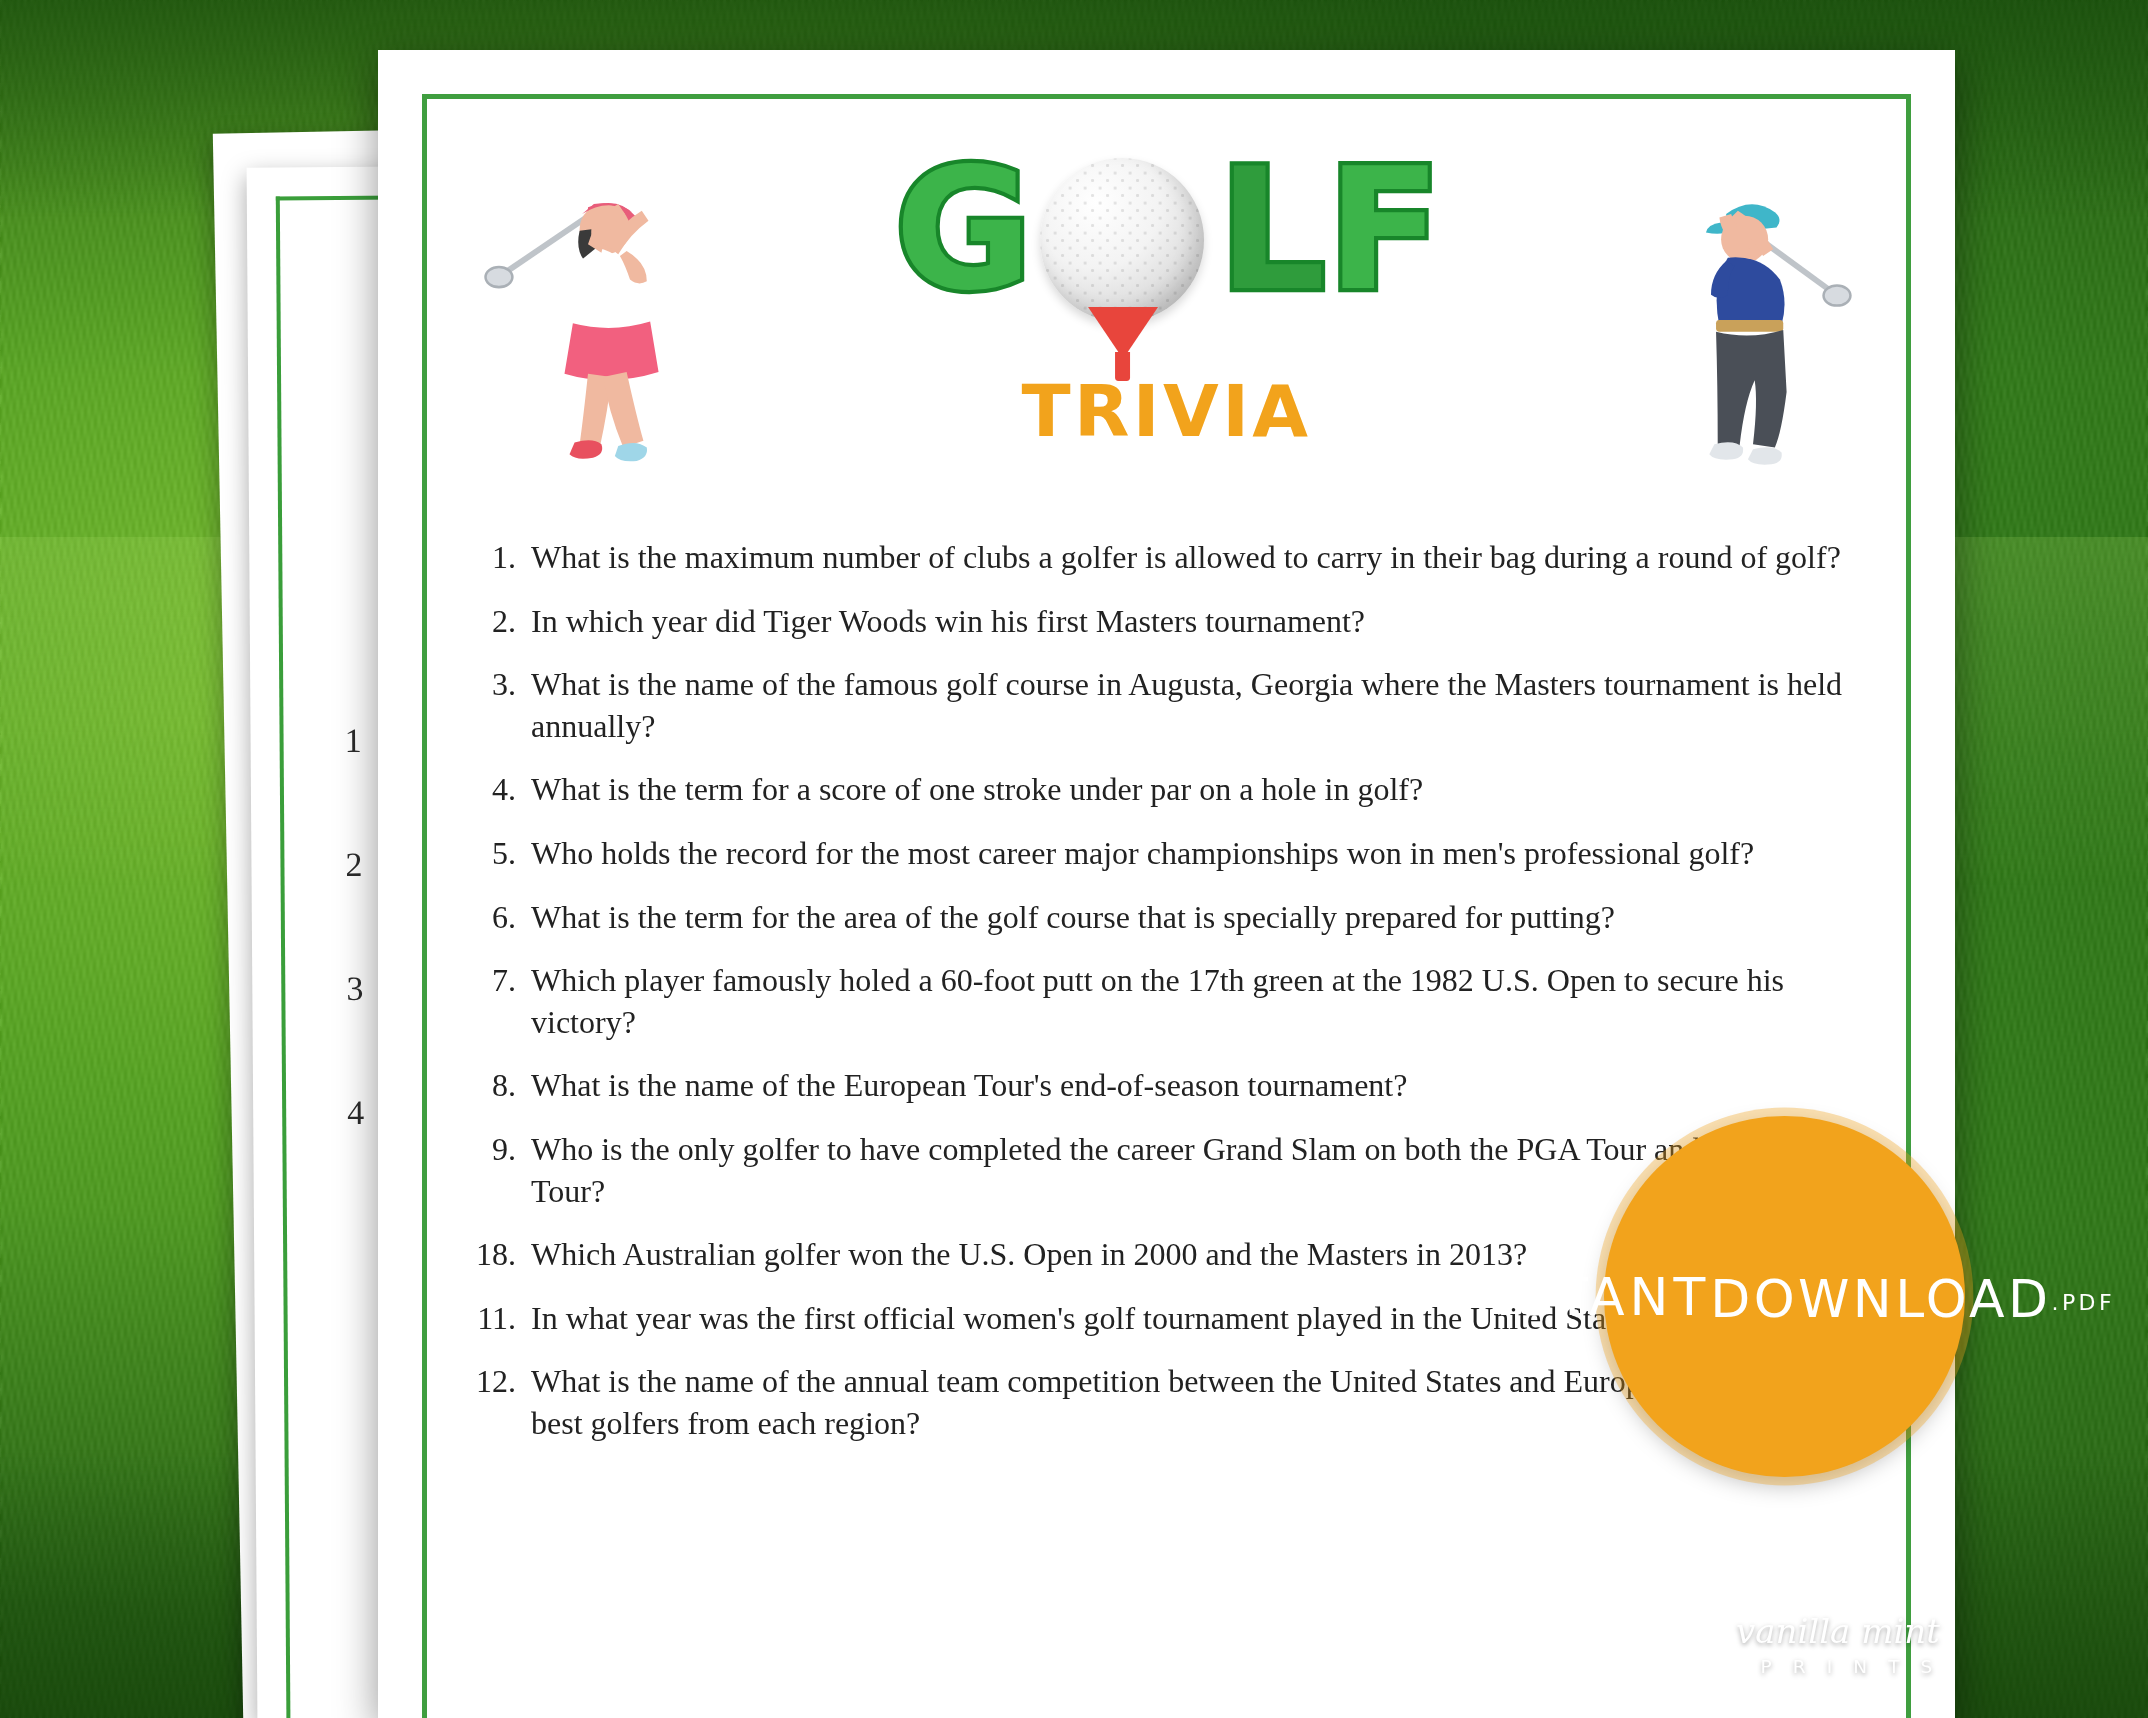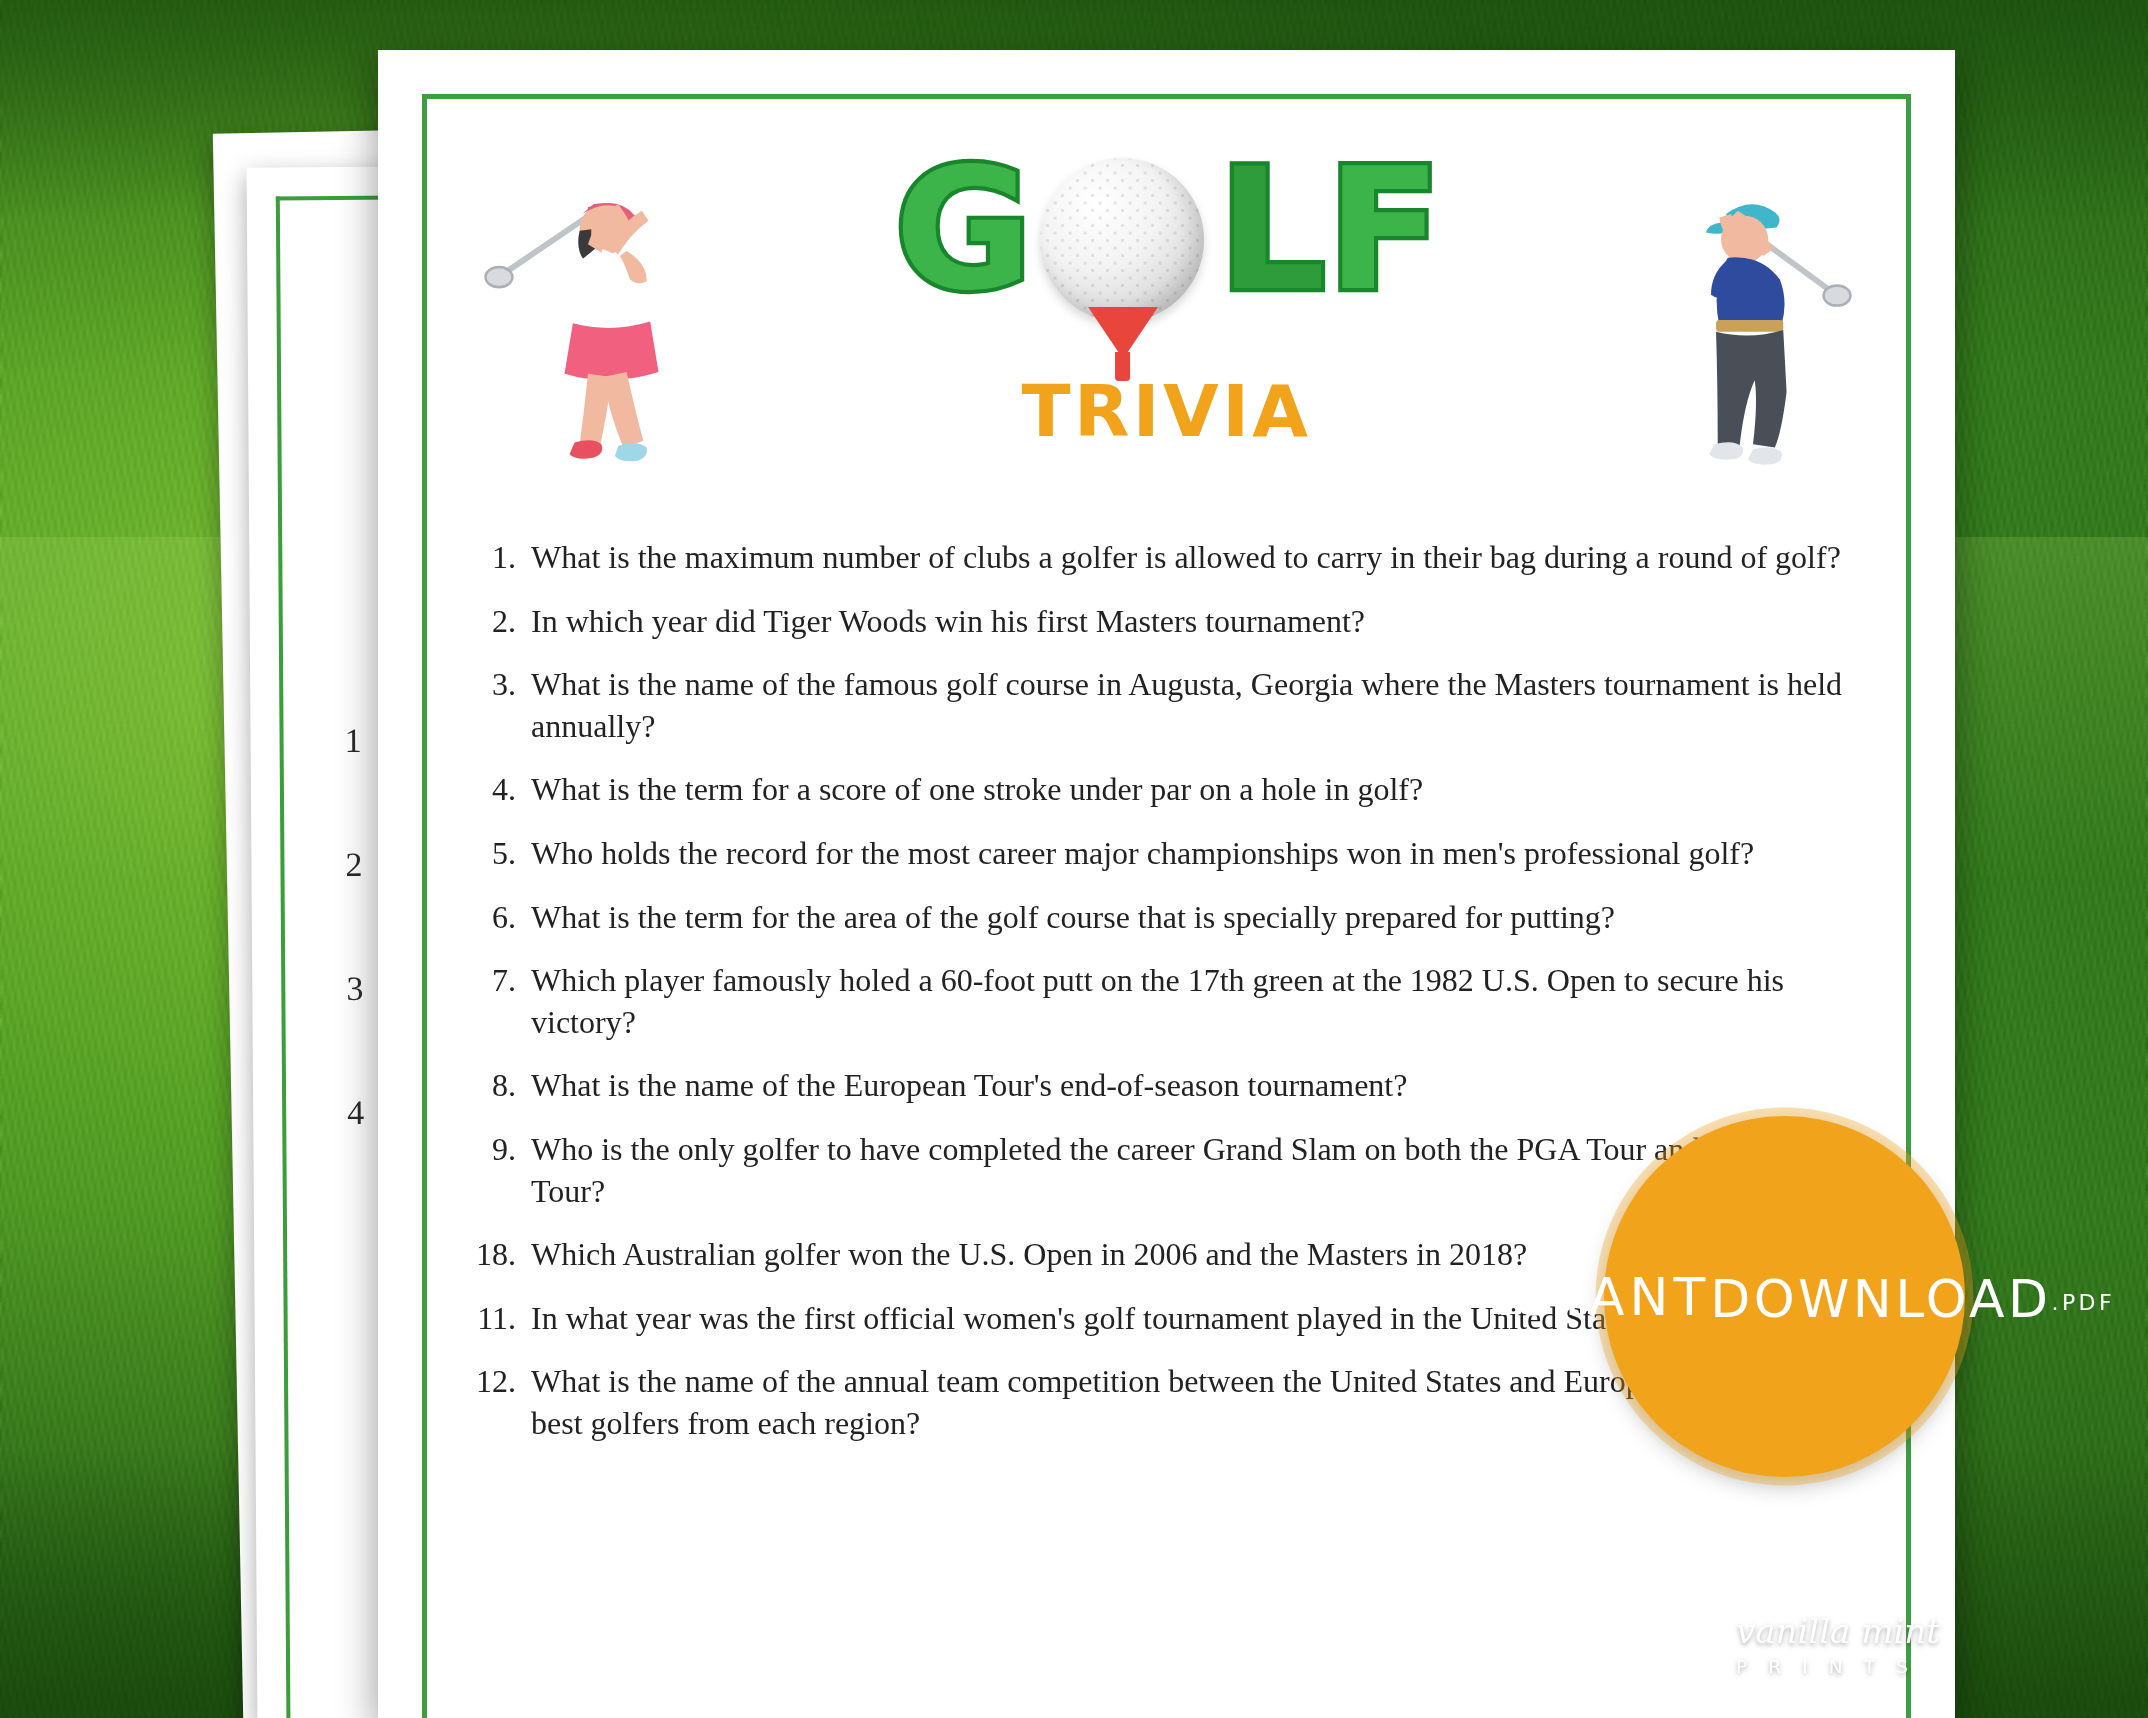--- a/index.html
+++ b/index.html
@@ -277,21 +277,21 @@
     letter-spacing: 3.4px;
     margin-top: 11.7px;
   }
 
   
   #brand {
     position: absolute;
     left: 1838px;
     top: 1611px;
     transform: translateX(-50%);
-    text-align: left;
+    text-align: right;
     color: #ffffff;
     text-shadow: 0 1.7px 5px rgba(0,0,0,0.35);
   }
   #brand .b-name {
     font-family: "DejaVu Serif", serif;
     font-style: italic;
     font-size: 34px;
   }
   #brand .b-sub {
     font-family: "DejaVu Sans", sans-serif;
@@ -428,21 +428,21 @@
       <div class="q">
         <div class="q-num">8.</div>
         <div class="q-text">What is the name of the European Tour's end-of-season tournament?</div>
       </div>
       <div class="q">
         <div class="q-num">9.</div>
         <div class="q-text">Who is the only golfer to have completed the career Grand Slam on both the PGA Tour and the European Tour?</div>
       </div>
       <div class="q">
         <div class="q-num">18.</div>
-        <div class="q-text">Which Australian golfer won the U.S. Open in 2006 and the Masters in 2018?</div>
+        <div class="q-text">Which Australian golfer won the U.S. Open in 2000 and the Masters in 2013?</div>
       </div>
       <div class="q">
         <div class="q-num">11.</div>
         <div class="q-text">In what year was the first official women's golf tournament played in the United States?</div>
       </div>
       <div class="q">
         <div class="q-num">12.</div>
         <div class="q-text">What is the name of the annual team competition between the United States and Europe, featuring the best golfers from each region?</div>
       </div>
     </div>

